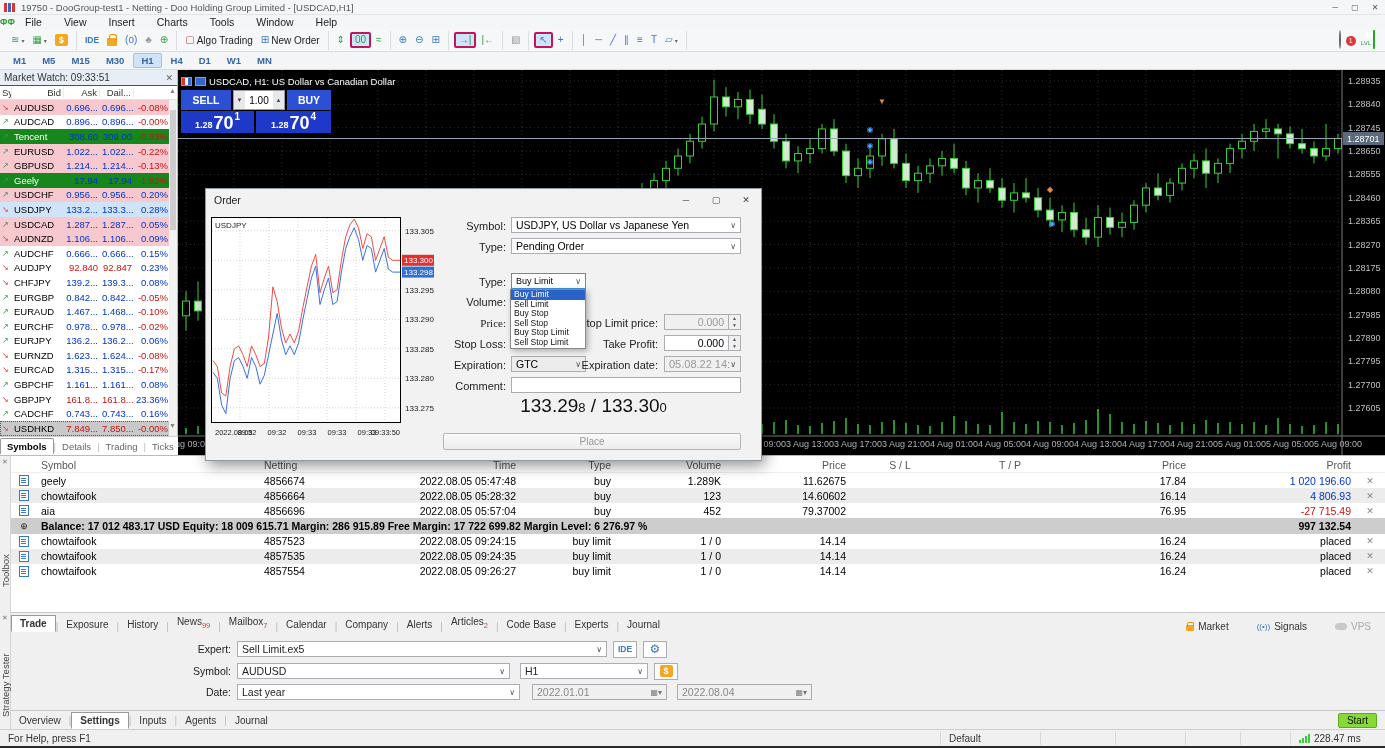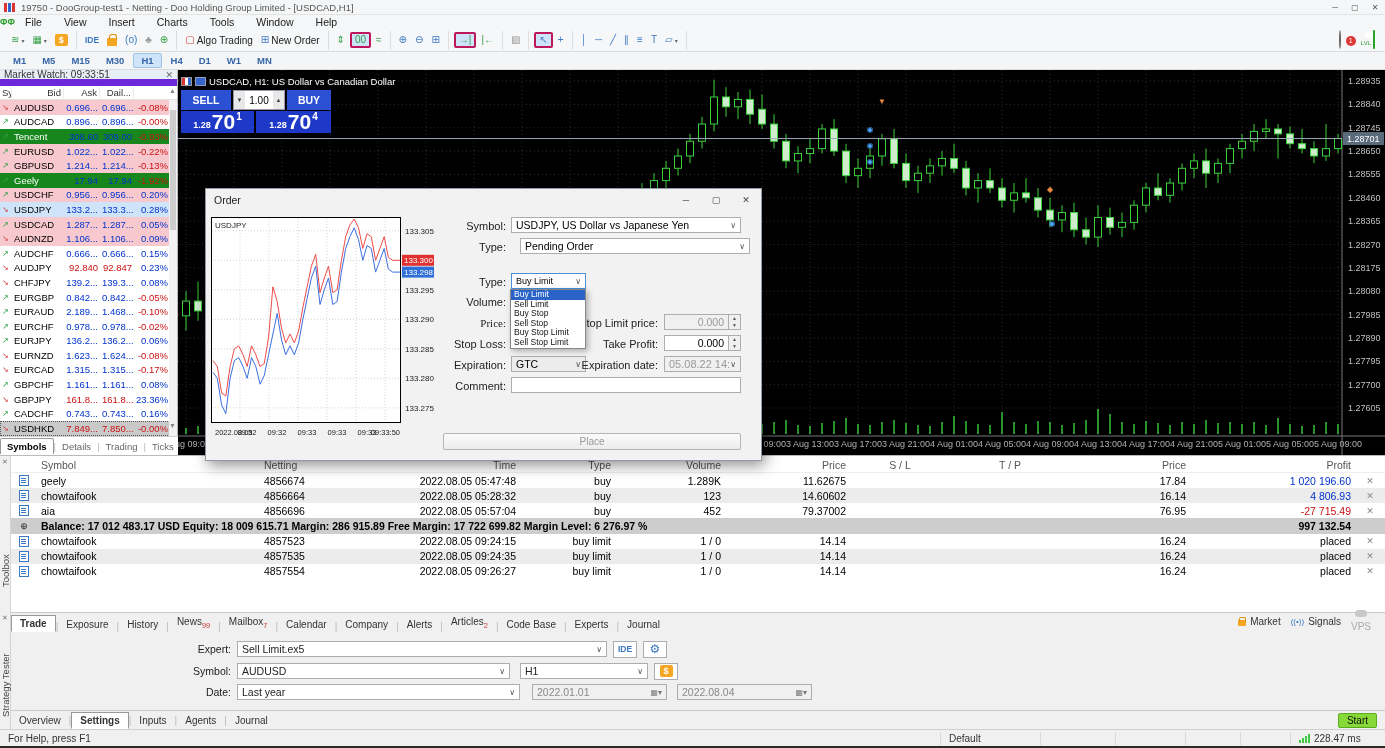--- a/index.html
+++ b/index.html
@@ -40,21 +40,21 @@
   .icon-conn:after { content:""; position:absolute; right:1px; top:1px; width:8px; height:6px; background:#fff; border-radius:3px; }
   .lvl { font-size:6px; color:#2f9e44; margin-right:2px; }
 
   
   #tfbar { position:absolute; left:0; top:52px; width:1385px; height:18px; background:#f4f5f6; border-bottom:1px solid #dcdcdc; display:flex; align-items:center; padding-left:6px; }
   .tf { font-size:9.5px; font-weight:bold; color:#3566a8; padding:1px 7px; margin-right:2px; border-radius:2px; }
   .tf.act { background:#cfe4f8; border:1px solid #9cc3e8; }
 
   
   #mw { position:absolute; left:0; top:70px; width:178px; height:385px; background:#fff; border-right:1px solid #b8b8b8; font-size:9.5px; }
-  .mw-title { height:16px; background:#e8eef6; border-bottom:7px solid #6d28d9; display:flex; align-items:center; padding:0 4px; font-size:10px; color:#333; }
+  .mw-title { height:16px; background:#e8eef6; border-bottom:1px solid #6d28d9; display:flex; align-items:center; padding:0 4px; font-size:10px; color:#333; }
   .mw-x { margin-left:auto; color:#666; font-size:9px; }
   .mw-head { height:14px; display:grid; grid-template-columns:12px 52px 36px 34px 36px; align-items:center; border-bottom:1px solid #e0e0e0; color:#333; }
   .mw-head span { padding:0 2px; border-right:1px solid #ececec; overflow:hidden; white-space:nowrap; }
   .mw-head .r { text-align:right; }
   .mw-up { position:absolute; right:1px; top:17px; font-size:7px; color:#888; }
   .mw-down { position:absolute; right:1px; top:352px; font-size:7px; color:#888; }
   #mw-rows { position:absolute; top:30px; left:0; width:170px; height:336px; overflow:hidden; }
   .mwr { height:14.6px; display:grid; grid-template-columns:12px 52px 36px 34px 36px; align-items:center; white-space:nowrap; }
   .mwr span { padding:0 2px; overflow:hidden; }
   .mwr .num { text-align:right; }
@@ -79,21 +79,21 @@
   .oc-row1 { display:flex; gap:2px; height:20px; }
   .oc-btn { background:#2c50d4; color:#fff; font-weight:bold; font-size:10.5px; display:flex; align-items:center; justify-content:center; }
   .oc-sell { width:50px; } .oc-buy { width:44px; }
   .oc-vol { width:52px; background:#fff; display:flex; align-items:stretch; border:1px solid #99a; }
   .oc-vol .sp { width:11px; background:#e8e8e8; font-size:6px; display:flex; align-items:center; justify-content:center; color:#444; }
   .oc-vol .vv { flex:1; display:flex; align-items:center; justify-content:center; font-size:10px; }
   .oc-row2 { display:flex; gap:2px; height:22px; margin-top:1px; }
   .oc-price { background:#1e38c8; color:#fff; display:flex; align-items:flex-end; justify-content:center; padding-bottom:1px; }
   .oc-pbid { width:73px; } .oc-pask { width:75px; }
   .oc-small { font-size:9px; margin-bottom:2px; font-weight:bold; }
-  .oc-big { font-size:21px; font-weight:bold; line-height:1; margin:0 1px; }
+  .oc-big { font-size:18px; font-weight:bold; line-height:1; margin:0 1px; }
   .oc-sup { font-size:10px; font-weight:bold; align-self:flex-start; }
 
   
   #trade-strip { position:absolute; left:0; top:455px; width:11px; height:157px; background:#f0f0f0; border-right:1px solid #d5d5d5; border-top:1px solid #bbb; }
   #tester-strip { position:absolute; left:0; top:612px; width:11px; height:136px; background:#f0f0f0; border-right:1px solid #d5d5d5; }
   .vlabel { position:absolute; left:0px; width:11px; writing-mode:vertical-rl; transform:rotate(180deg); font-size:9.5px; color:#444; text-align:center; }
   .strip-x { position:absolute; left:2px; top:2px; font-size:7px; color:#777; }
   #trade { position:absolute; left:11px; top:455px; width:1374px; height:157px; background:#fff; border-top:1px solid #bbb; font-size:10.5px; }
   .tr-row { display:grid; grid-template-columns:26px 223px 105px 155px 95px 110px 125px 100px 120px 120px 165px 30px; height:15px; align-items:center; }
   .tr-head { color:#555; border-bottom:1px solid #eee; height:15px; margin-top:2px; }
@@ -107,23 +107,23 @@
   .balance-row { display:grid; grid-template-columns:26px 1153px 165px 30px; height:15.5px; align-items:center; background:#cdcdcd; font-weight:bold; }
   .balance-row span { padding:0 4px; white-space:nowrap; overflow:hidden; }
   .plus-icon { color:#444; font-size:9px; text-align:center; }
 
   
   #tb-tabs { position:absolute; left:11px; top:612px; width:1374px; height:20px; background:#f0f0f0; border-top:1px solid #c8c8c8; display:flex; align-items:flex-end; font-size:10px; color:#333; }
   .tbt { padding:2px 8px; position:relative; }
   .tbt.act { background:#fff; border:1px solid #999; border-bottom:1px solid #fff; font-weight:bold; margin-top:1px; }
   .tbt-sep { color:#bbb; }
   .tbt .bdg { color:#d23b3b; font-size:7.5px; vertical-align:sub; }
-  .tb-right2 { margin-left:auto; display:flex; align-items:center; gap:10px; padding-right:14px; }
+  .tb-right2 { margin-left:auto; display:flex; align-items:center; gap:28px; padding-right:14px; }
   .tb-right2 .itm { display:flex; align-items:center; gap:4px; }
-  .muted { color:#aaa;flex-direction:column; }
+  .muted { color:#aaa; }
   .mini-lock { width:8px; height:6px; background:#f5a623; border-radius:1px; position:relative; margin-top:3px; }
   .mini-lock:before { content:""; position:absolute; left:1px; top:-3px; width:5px; height:4px; border:1px solid #e0920a; border-bottom:none; border-radius:2px 2px 0 0; }
   .mini-signal { color:#3b78c3; font-size:8px; }
   .mini-cloud { width:12px; height:7px; background:#c9c9c9; border-radius:4px; }
 
   
   #tester { position:absolute; left:11px; top:632px; width:1374px; height:78px; background:#f0f0f0; font-size:10.5px; color:#222; }
   .ts-row { position:absolute; height:16px; display:flex; align-items:center; }
   .ts-label { width:50px; text-align:right; margin-right:6px; color:#222; }
   .combo { background:#fff; border:1px solid #abadb3; height:16px; display:flex; align-items:center; padding:0 4px; font-size:10.5px; position:relative; }
@@ -432,21 +432,21 @@
         <div class="mwr bg-white">
           <span class="dir-up">↗</span>
           <span class="sym">EURGBP</span>
           <span class="num vc-blue">0.842...</span>
           <span class="num vc-blue">0.842...</span>
           <span class="num dc-red">-0.05%</span>
         </div>
         <div class="mwr bg-white">
           <span class="dir-up">↗</span>
           <span class="sym">EURAUD</span>
-          <span class="num vc-blue">2.189...</span>
+          <span class="num vc-blue">1.467...</span>
           <span class="num vc-blue">1.468...</span>
           <span class="num dc-red">-0.10%</span>
         </div>
         <div class="mwr bg-white">
           <span class="dir-up">↗</span>
           <span class="sym">EURCHF</span>
           <span class="num vc-blue">0.978...</span>
           <span class="num vc-blue">0.978...</span>
           <span class="num dc-red">-0.02%</span>
         </div>
@@ -1103,21 +1103,21 @@
           <text x="189" y="218" fill="#222" font-size="7.5" text-anchor="end">09:33:50</text>
         </svg>
     </div>
 
     <span class="frm-label" style="left:180px;top:31px;width:120px;">Symbol:</span>
     <div class="field" style="left:305px;top:28px;width:230px;height:16px;">
       <span class="cv">USDJPY, US Dollar vs Japanese Yen</span>
         <span class="ca">∨</span>
     </div>
     <span class="frm-label" style="left:180px;top:52px;width:120px;">Type:</span>
-    <div class="field" style="left:314px;top:49px;width:230px;height:16px;">
+    <div class="field" style="left:305px;top:49px;width:230px;height:16px;">
       <span class="cv">Pending Order</span>
         <span class="ca">∨</span>
     </div>
 
     <span class="frm-label" style="left:180px;top:87px;width:120px;">Type:</span>
     <div class="field focus" style="left:305px;top:84px;width:75px;height:16px;">
       <span class="cv" style="font-size:9px;">Buy Limit</span>
         <span class="ca">∨</span>
     </div>
     <span class="frm-label" style="left:180px;top:107px;width:120px;">Volume:</span>
@@ -1160,16 +1160,17 @@
 
     <div id="ddlist">
         <div class="ddopt sel">Buy Limit</div>
         <div class="ddopt">Sell Limit</div>
         <div class="ddopt">Buy Stop</div>
         <div class="ddopt">Sell Stop</div>
         <div class="ddopt">Buy Stop Limit</div>
         <div class="ddopt">Sell Stop Limit</div>
       </div>
 
+    <div class="quote" id="quote"><span>133.29</span><span class="sm">8</span><span> / </span><span>133.30</span><span class="sm">0</span></div>
     <div class="place-btn">Place</div>
   </div>
 
 </div>
 
 </body></html>

